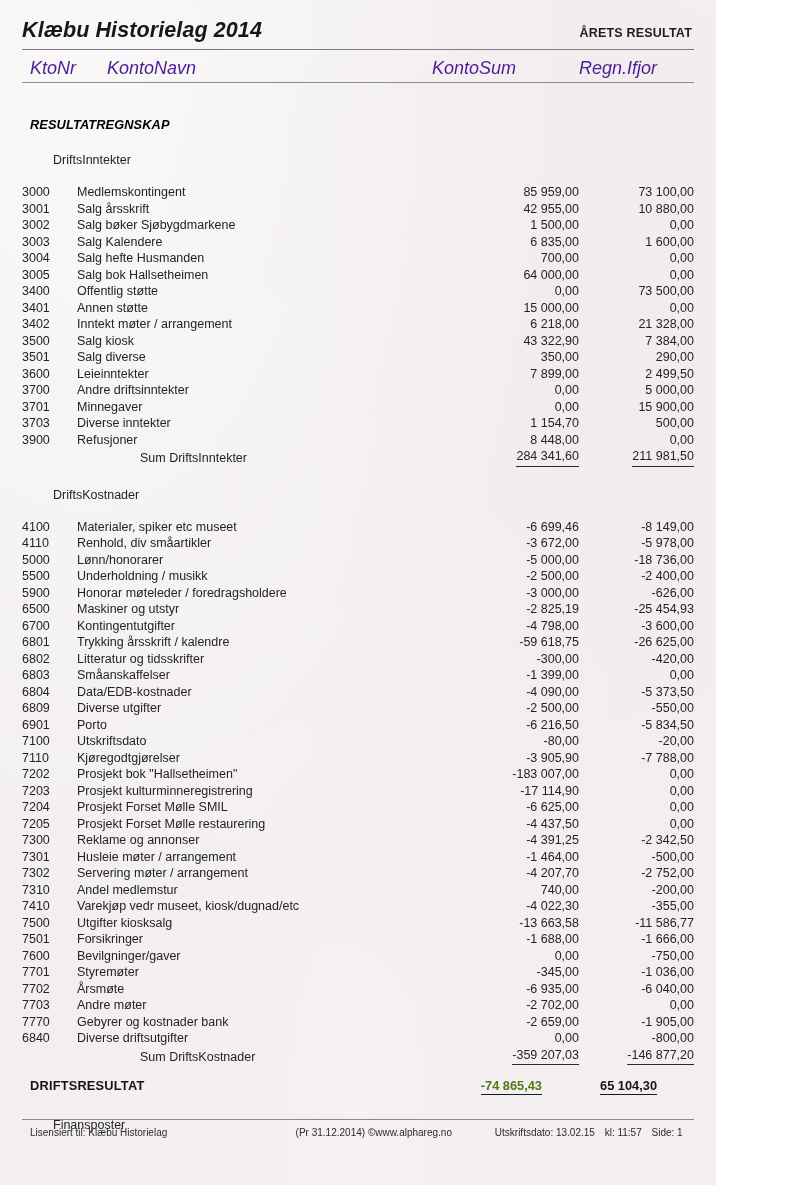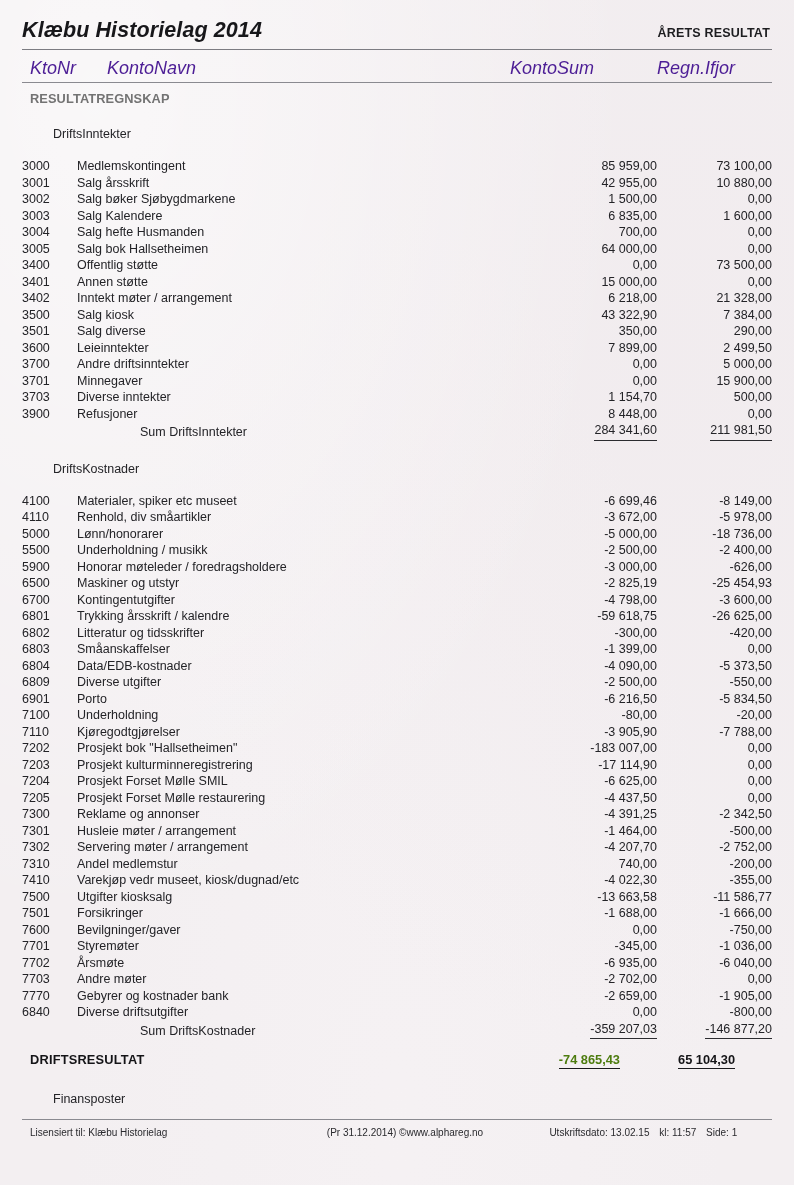--- a/index.html
+++ b/index.html
@@ -5,21 +5,21 @@
   html, body {
     margin: 0;
     padding: 0;
     background: #ffffff;
   }
   body {
     font-family: "Liberation Sans", sans-serif;
   }
   .page {
     position: relative;
-    width: 794px;
+    width: 716px;
     height: 1185px;
     background: #f3eff1;
     overflow: hidden;
     box-sizing: border-box;
   }
   
   .page::before {
     content: "";
     position: absolute;
     inset: 0;
@@ -87,24 +87,25 @@
   .rule-head {
     position: absolute;
     left: 0; right: 0; bottom: 0;
     border-bottom: 1.1px solid #8a8a90;
   }
 
   
   .section-main {
     font-size: 12.8px;
     font-weight: bold;
-    color: #737373;
-    margin-top: 8px;
+    color: #000000;
+    margin-top: 34px;
     margin-left: 8px;
     letter-spacing: 0.1px;
+    font-style: italic;
   }
   .group-label {
     font-size: 12.5px;
     color: #232327;
     margin-left: 31px;
   }
   .spacer-lg { height: 21px; }
   .spacer-md { height: 17px; }
 
   
@@ -416,21 +417,21 @@
             <td class="c-ifjor"><span class="fig">-550,00</span></td>
           </tr>
           <tr>
             <td class="c-kto">6901</td>
             <td class="c-navn">Porto</td>
             <td class="c-sum"><span class="fig">-6 216,50</span></td>
             <td class="c-ifjor"><span class="fig">-5 834,50</span></td>
           </tr>
           <tr>
             <td class="c-kto">7100</td>
-            <td class="c-navn">Underholdning</td>
+            <td class="c-navn">Utskriftsdato</td>
             <td class="c-sum"><span class="fig">-80,00</span></td>
             <td class="c-ifjor"><span class="fig">-20,00</span></td>
           </tr>
           <tr>
             <td class="c-kto">7110</td>
             <td class="c-navn">Kjøregodtgjørelser</td>
             <td class="c-sum"><span class="fig">-3 905,90</span></td>
             <td class="c-ifjor"><span class="fig">-7 788,00</span></td>
           </tr>
           <tr>

